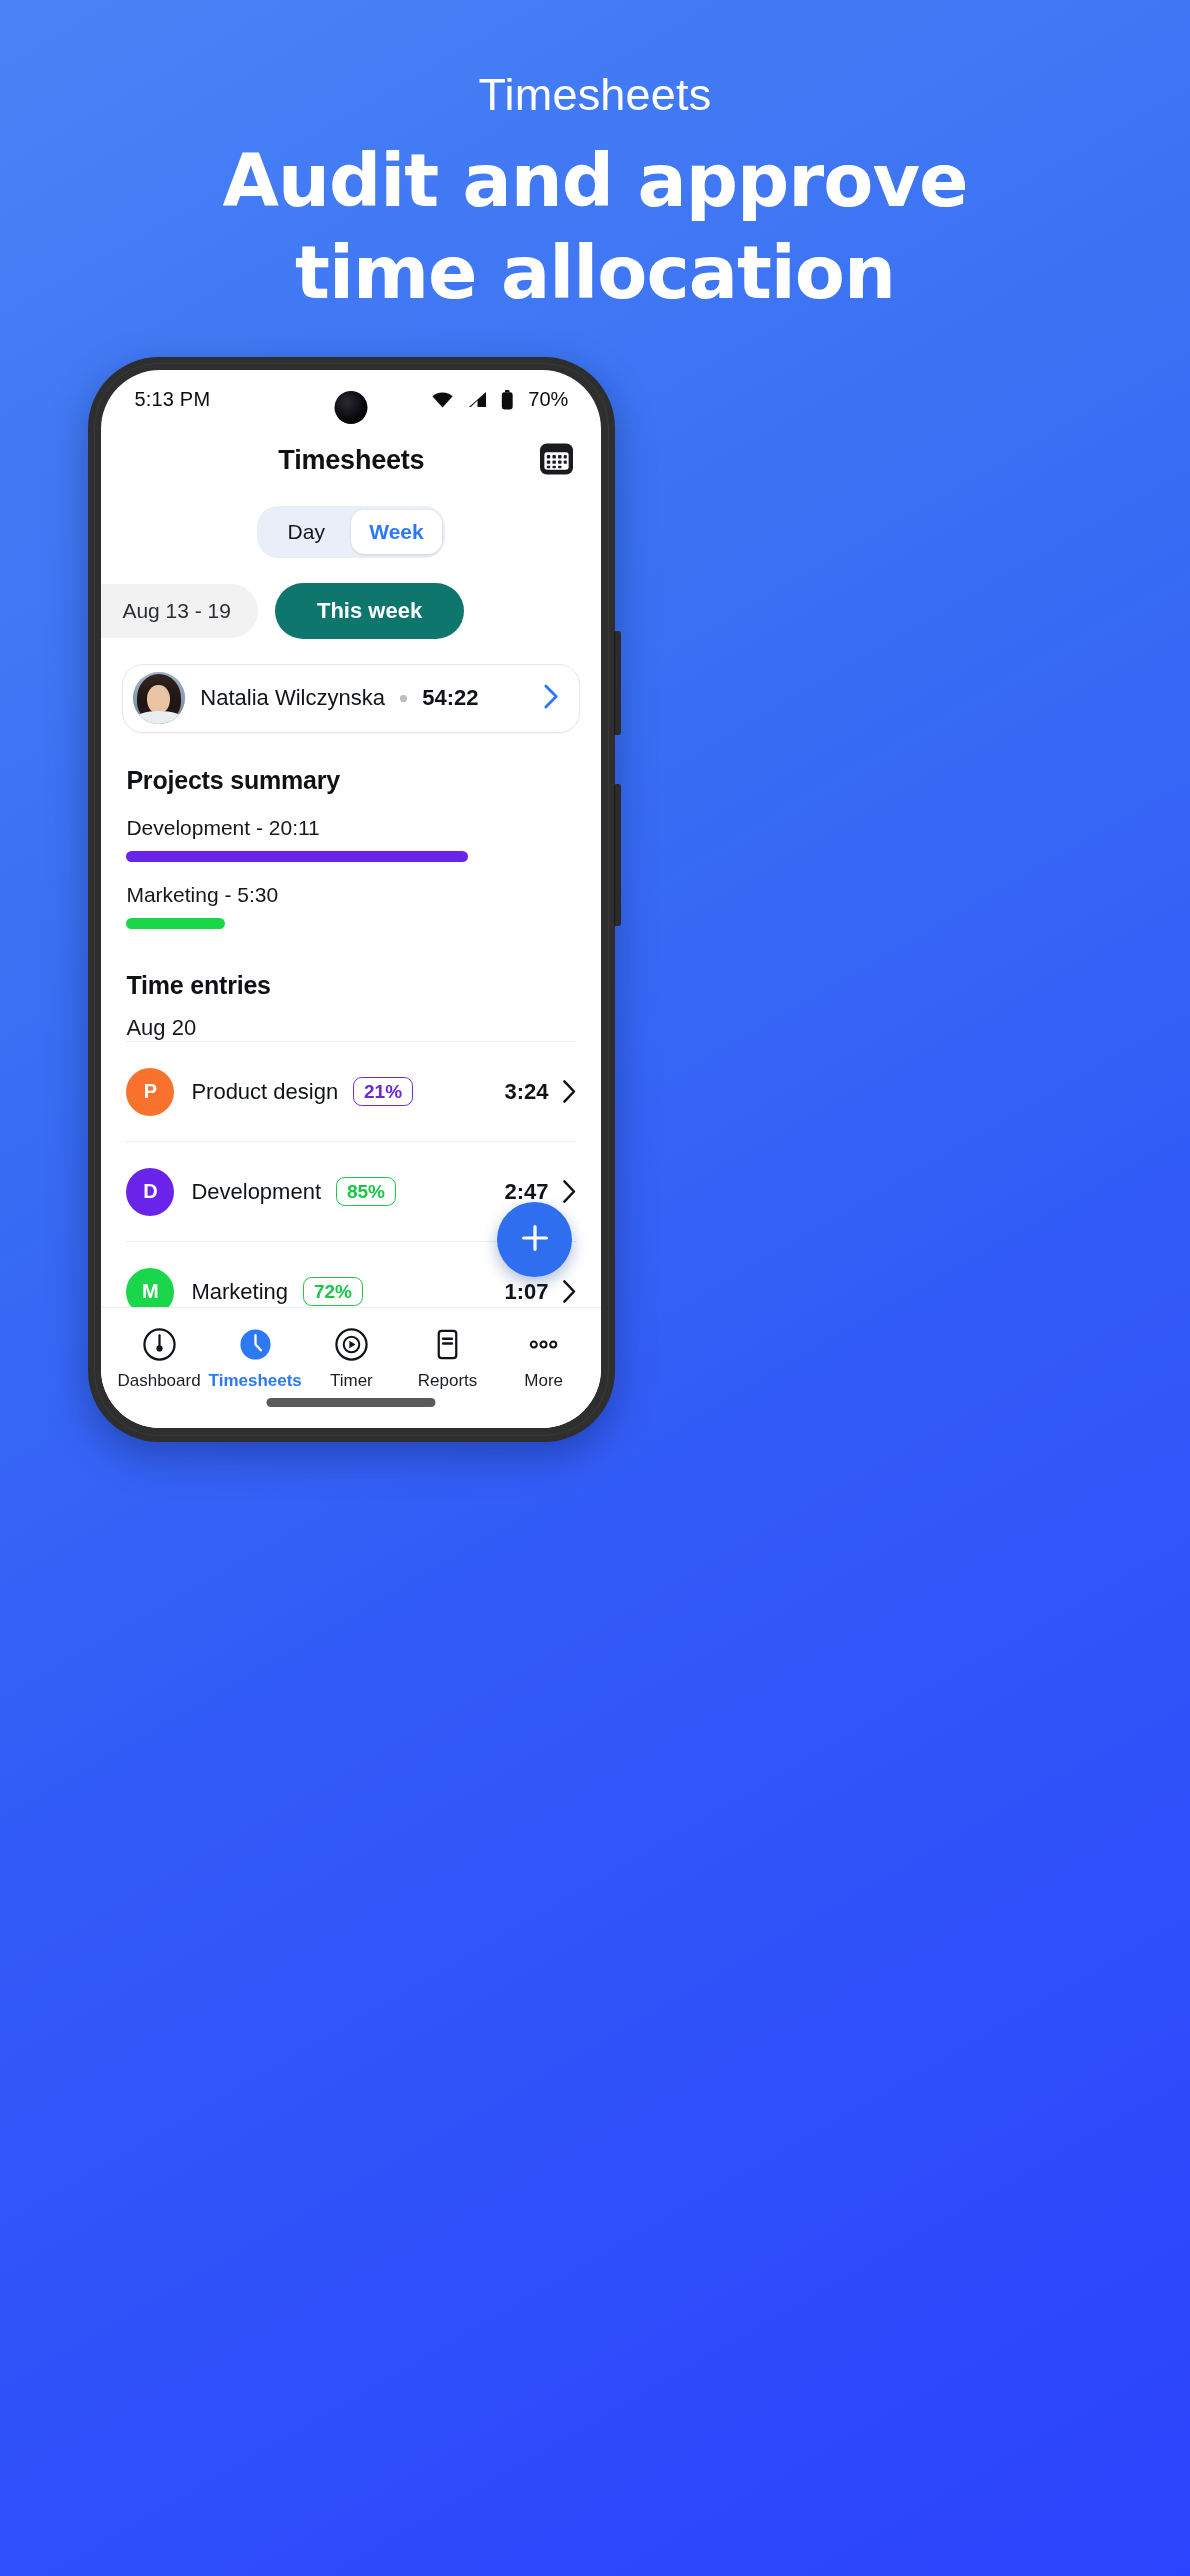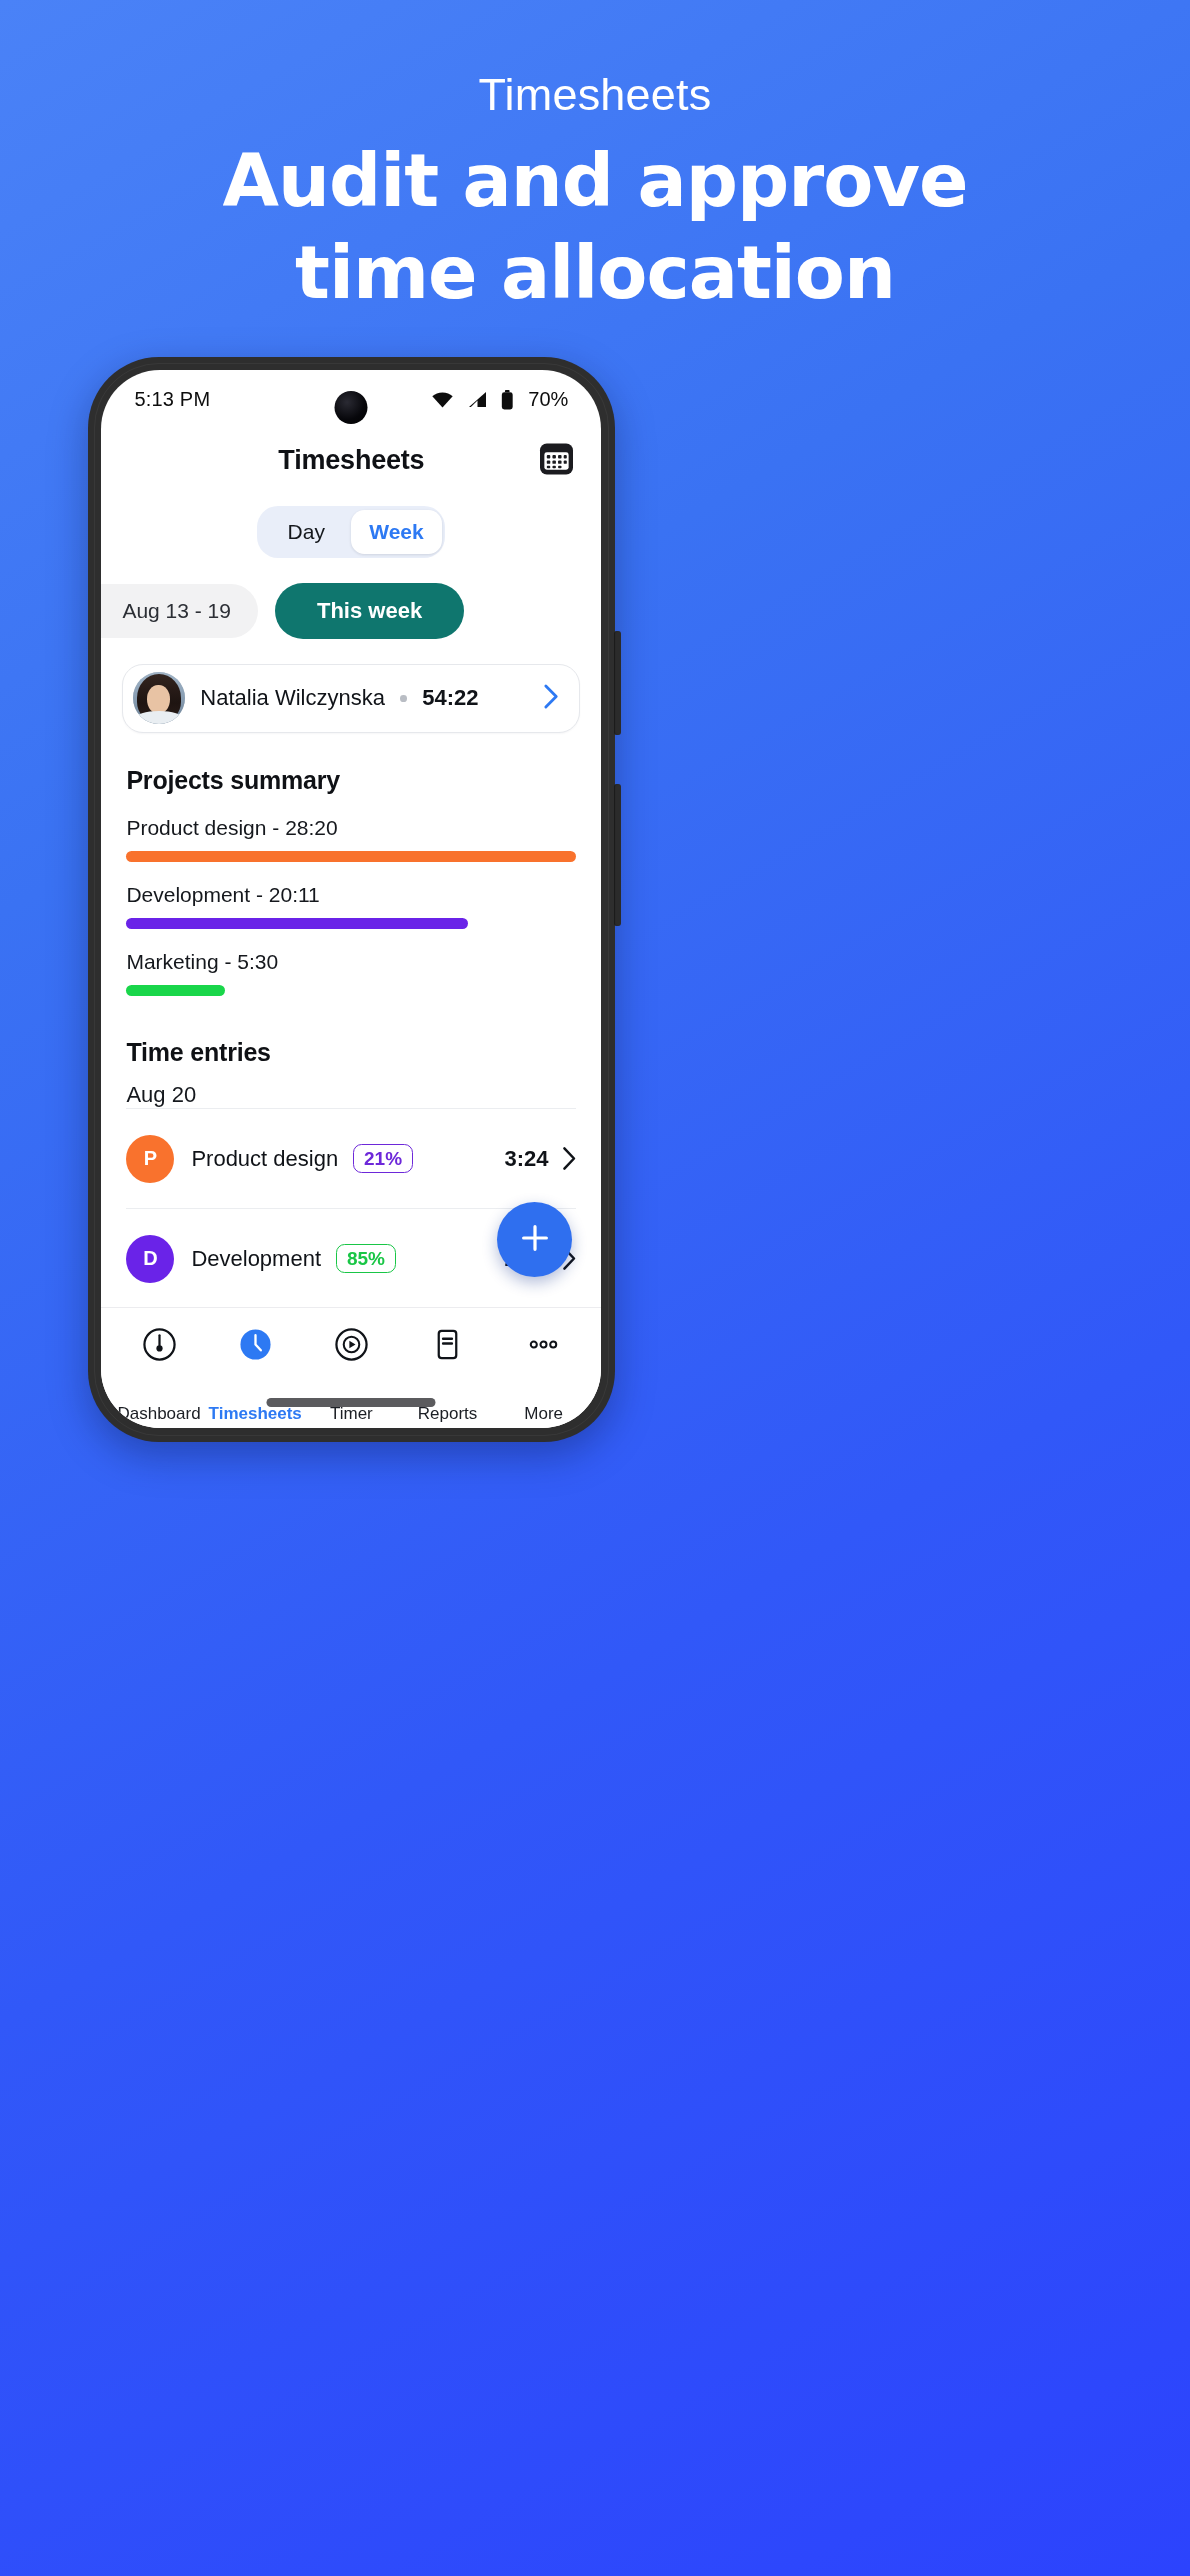--- a/index.html
+++ b/index.html
@@ -170,21 +170,21 @@
     box-shadow:0 5.8px 15.3px rgba(20,50,140,.32);
   }
 
   
   .bottomnav{
     position:absolute; left:0; bottom:0; width:100%;
     border-top:1px solid #ececef; background:#fff;
     padding:15.3px 9.6px 0 9.6px; height:121px;
     display:flex; align-items:flex-start; justify-content:space-around;
   }
-  .nav-item{ display:flex; flex-direction:column; align-items:center; width:96px;gap:33px; }
+  .nav-item{ display:flex; flex-direction:column; align-items:center; width:96px; }
   .nav-ico{ height:42px; display:flex; align-items:center; justify-content:center; }
   .nav-label{ font-size:17px; color:#1b1e24; margin-top:5.8px; }
   .nav-item.active .nav-label{ color:#2d79f3; font-weight:600; }
   .home-indicator{
     position:absolute; left:50%; transform:translateX(-50%); bottom:21px;
     width:169px; height:9.6px; border-radius:4.8px; background:#5b5b5e;
   }
 </style>
 </head>
 <body>
@@ -274,26 +274,20 @@
       <span class="chev-blue">
         <svg width="17" height="27" viewBox="0 0 18 28">
             <path d="M3 3l11 11L3 25" fill="none" stroke="#2d79f3" stroke-width="3" stroke-linecap="round" stroke-linejoin="round"></path>
           </svg>
       </span>
     </div>
 
     <div class="section-title">Projects summary</div>
 
     <div class="proj">
-      <div class="proj-label">Product design - 28:20</div>
-      <div class="proj-bar-track">
-        <div class="proj-bar" id="bar0" style="width: 100%; background: rgb(249, 114, 45);"></div>
-      </div>
-    </div>
-    <div class="proj">
       <div class="proj-label">Development - 20:11</div>
       <div class="proj-bar-track">
         <div class="proj-bar" id="bar1" style="width: 76%; background: rgb(106, 35, 232);"></div>
       </div>
     </div>
     <div class="proj">
       <div class="proj-label">Marketing - 5:30</div>
       <div class="proj-bar-track">
         <div class="proj-bar" id="bar2" style="width: 22%; background: rgb(25, 214, 74);"></div>
       </div>

